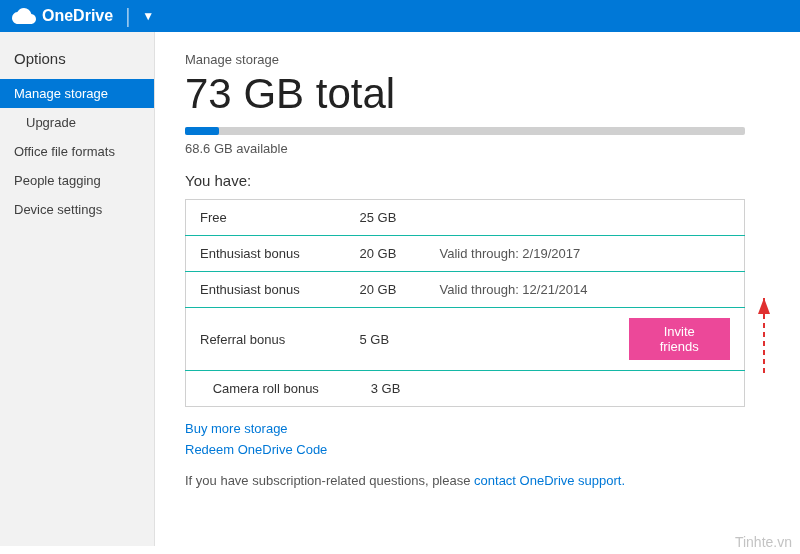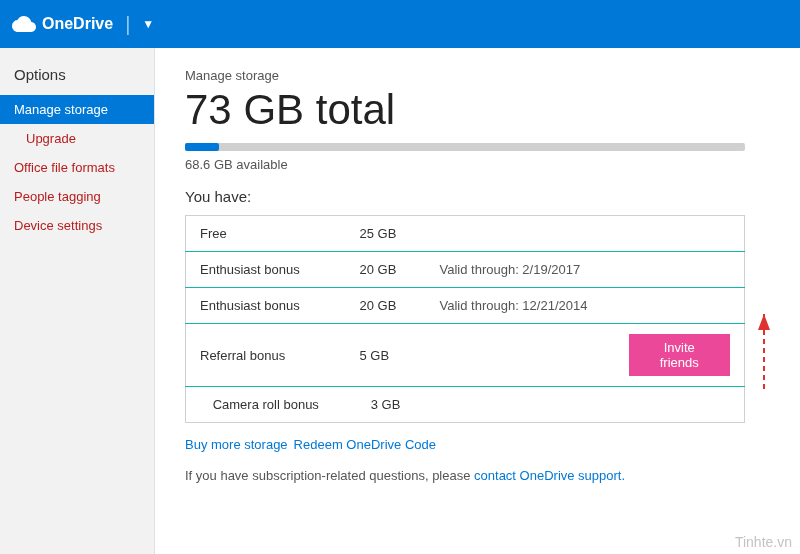--- a/index.html
+++ b/index.html
@@ -1,21 +1,21 @@
 <!DOCTYPE html>
 <html><head>
   <meta charset="utf-8">
   <style>
     * { box-sizing: border-box; margin: 0; padding: 0; }
     body { font-family: 'Segoe UI', Arial, sans-serif; font-size: 14px; color: #333; background: #fff; width: 800px; height: 554px; overflow: hidden; }
 
     
     .topbar {
       background: #0078d7;
-      height: 48px;
+      height: 32px;
       display: flex;
       align-items: center;
       padding: 0 12px;
       gap: 8px;
     }
     .topbar-logo {
       display: flex;
       align-items: center;
       gap: 6px;
       color: #fff;
@@ -55,21 +55,21 @@
     .sidebar-title {
       font-size: 15px;
       color: #333;
       padding: 8px 14px 12px 14px;
       font-weight: 400;
     }
     .sidebar-item {
       display: block;
       padding: 7px 14px;
       cursor: pointer;
-      color: #b91c1c;
+      color: #404040;
       font-size: 13px;
       text-decoration: none;
     }
     .sidebar-item.active {
       background: #0078d7;
       color: #fff;
     }
     .sidebar-item.indented {
       padding-left: 26px;
     }
@@ -161,21 +161,21 @@
       padding: 6px 14px;
       font-size: 13px;
       cursor: pointer;
       border-radius: 0;
     }
 
     
     .links-section {
       margin-top: 14px;
       display: flex;
-      flex-direction: row;
+      flex-direction: column;
       gap: 6px;
     }
     .link {
       color: #0078d7;
       text-decoration: none;
       font-size: 13px;
       cursor: pointer;
     }
 
     .footer-text {

